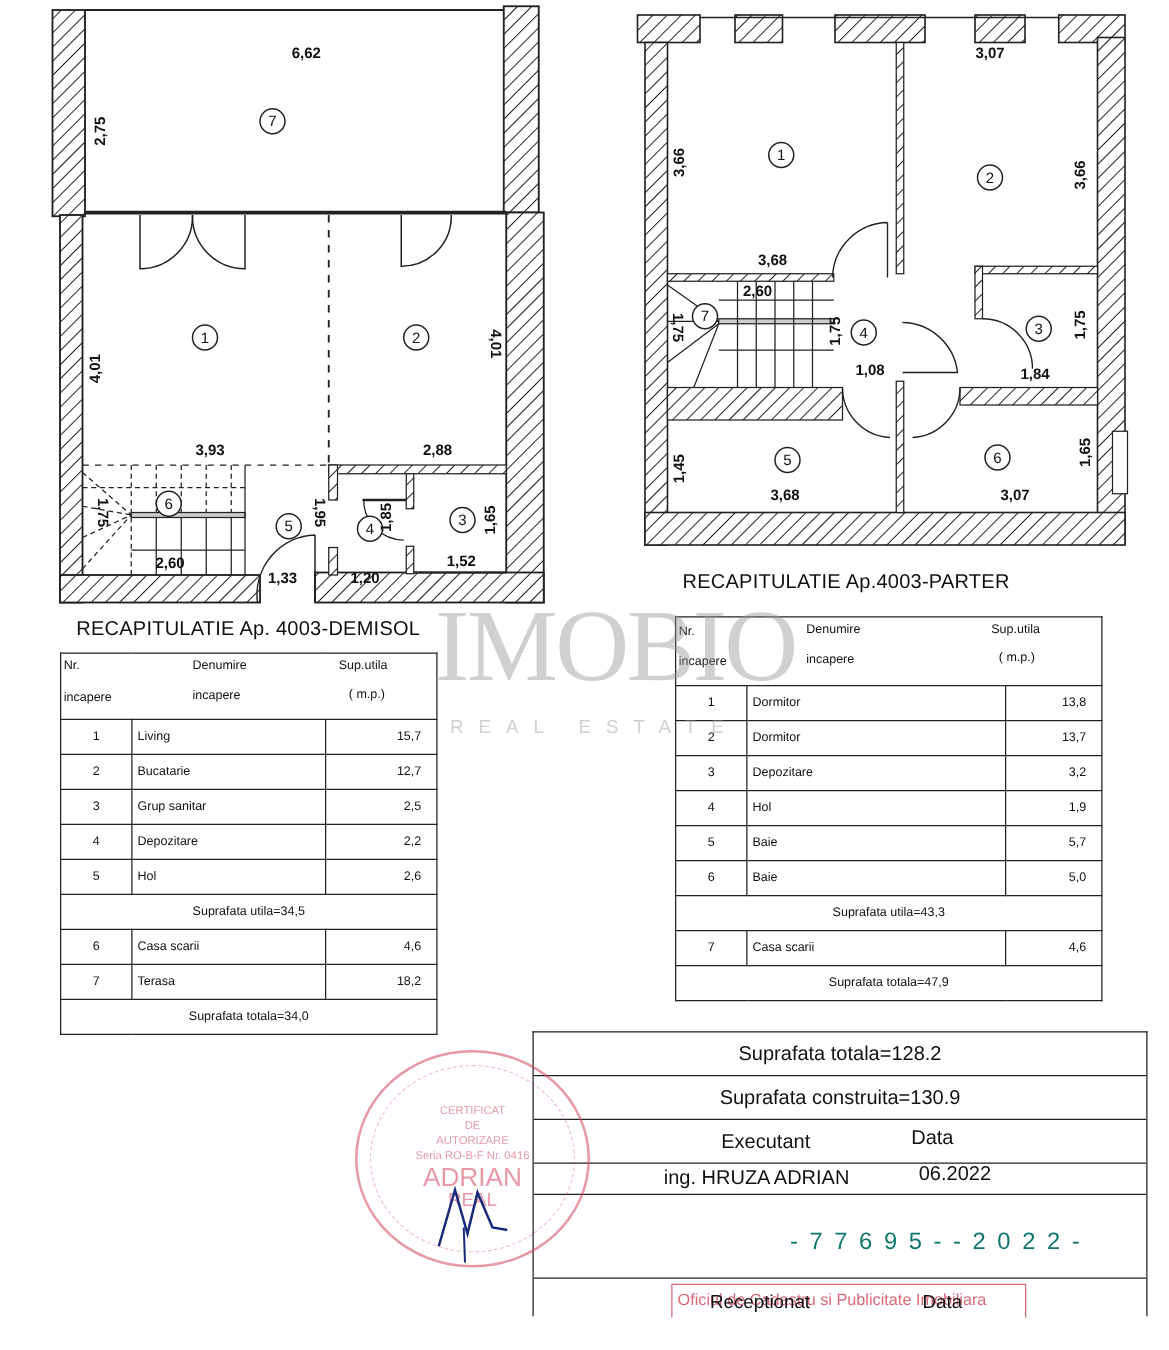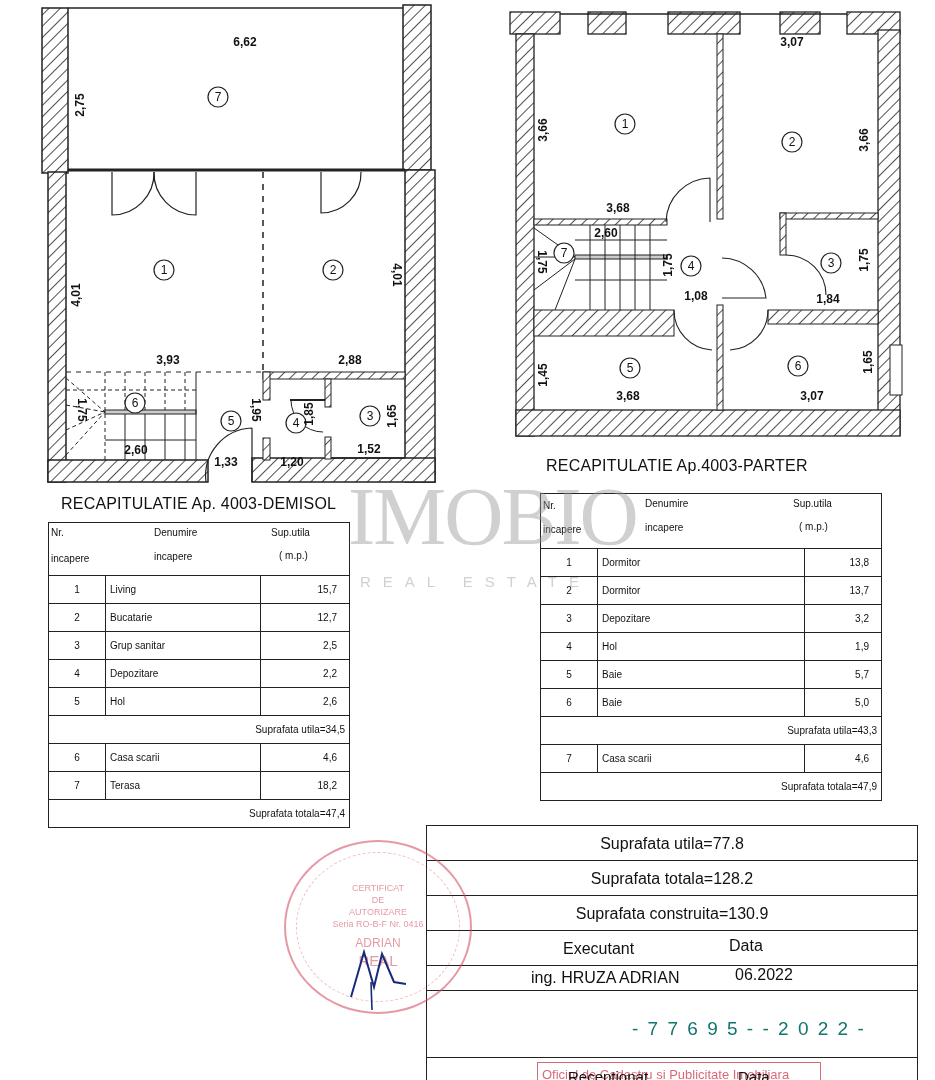--- a/index.html
+++ b/index.html
@@ -5,21 +5,21 @@
   html,body{margin:0;padding:0;background:#fff;}
   body{width:935px;height:1080px;position:relative;overflow:hidden;font-family:"Liberation Sans",sans-serif;color:#111;}
   .abs{position:absolute;}
   svg text{font-family:"Liberation Sans",sans-serif;}
   .plan-title{font-size:16px;letter-spacing:0.2px;white-space:nowrap;}
   table.recap{border-collapse:collapse;position:absolute;font-size:10px;}
   table.recap td{border:1.5px solid #222;padding:0 4px;height:27px;line-height:27px;}
   .hdr-cell{border:1.5px solid #222;position:relative;}
   .num{text-align:center;width:48px;}
   .val{text-align:right;padding-right:12px !important;}
-  .sum{text-align:right;margin-left:29px;}
+  .sum{text-align:center;margin-left:29px;}
   .totals{position:absolute;left:426px;top:825px;width:490px;border:1.5px solid #222;border-bottom:none;}
   .totals .row{height:34px;line-height:36px;border-bottom:1.5px solid #222;text-align:center;font-size:16px;position:relative;}
   .wm{position:absolute;color:rgba(150,150,150,0.45);font-family:Liberation Serif, serif;pointer-events:none;}
   .stamp{position:absolute;border-radius:50%;border:2px solid rgba(210,70,90,0.55);}
 </style>
 </head>
 <body>
 
 <svg class="abs" style="left:0;top:0" width="470" height="490" viewBox="0 0 470 490">
   <defs>
@@ -250,21 +250,21 @@
         <td class="num">6</td>
         <td>Casa scarii</td>
         <td class="val">4,6</td>
       </tr>
   <tr>
         <td class="num">7</td>
         <td>Terasa</td>
         <td class="val">18,2</td>
       </tr>
   <tr>
-        <td colspan="3" class="sum">Suprafata totala=47,4</td>
+        <td colspan="3" class="sum">Suprafata totala=34,0</td>
       </tr>
 </tbody>
   </table>
 
 <table class="recap" style="left:540px;top:493px;width:342px;">
   <tbody>
       <tr>
     <td colspan="3" class="hdr-cell" style="height:54px;line-height:normal;padding:0;">
       <div style="position:relative;height:54px;">
         <span class="abs" style="left:2px;top:6px;">Nr.</span>
@@ -314,25 +314,24 @@
         <td>Casa scarii</td>
         <td class="val">4,6</td>
       </tr>
   <tr>
         <td colspan="3" class="sum">Suprafata totala=47,9</td>
       </tr>
 </tbody>
   </table>
 
 <div class="totals">
-  <div class="row">Suprafata utila=77.8</div>
   <div class="row">Suprafata totala=128.2</div>
   <div class="row">Suprafata construita=130.9</div>
   <div class="row">
-    <span class="abs" style="left:136px;">Executant</span>
+    <span class="abs" style="left:150px;">Executant</span>
     <span class="abs" style="left:302px;top:-3px;">Data</span>
   </div>
   <div class="row" style="height:24px;line-height:24px;">
     <span class="abs" style="left:104px;">ing. HRUZA ADRIAN</span>
     <span class="abs" style="left:308px;top:-3px;">06.2022</span>
   </div>
   <div class="row" style="height:66px;border-bottom:1.5px solid #222;">
     <span class="abs" style="left:205px;top:20px;font-size:19px;color:#0f766e;letter-spacing:2px;white-space:nowrap;">- 7 7 6 9 5 -  - 2 0 2 2 -</span>
   </div>
   <div class="row" style="height:30px;border-bottom:none;">
@@ -344,21 +343,21 @@
   </div>
 </div>
 
 <div class="stamp" style="left:284px;top:840px;width:184px;height:170px;">
   <div class="abs" style="left:10px;top:10px;right:10px;bottom:10px;border-radius:50%;border:1px dashed rgba(210,70,90,0.35);"></div>
   <div class="abs" style="width:100%;top:40px;text-align:center;font-size:9px;color:rgba(210,70,90,0.55);line-height:12px;">
     <div>CERTIFICAT</div>
     <div>DE</div>
     <div>AUTORIZARE</div>
     <div>Seria RO-B-F Nr. 0416</div>
-    <div style="font-size:12px;line-height:18px;margin-top:4px;">ADRIAN</div>
+    <div style="font-size:21px;line-height:18px;margin-top:4px;">ADRIAN</div>
     <div style="font-size:15px;line-height:18px;">REAL</div>
   </div>
   <svg class="abs" style="left:60px;top:100px" width="60" height="70">
     <path d="M5 55 L18 10 L28 45 L36 12 L48 40 L60 42" fill="none" stroke="#1a2a7a" stroke-width="2"></path>
     <path d="M25 40 L26 68" fill="none" stroke="#1a2a7a" stroke-width="1.6"></path>
   </svg>
 </div>
 
 <div class="wm" style="left:348px;top:470px;font-size:82px;letter-spacing:-2px;">IMOBIO</div>
 <div class="wm" style="left:360px;top:573px;font-size:15px;letter-spacing:12px;font-family:'Liberation Sans',sans-serif;">REAL ESTATE</div>

